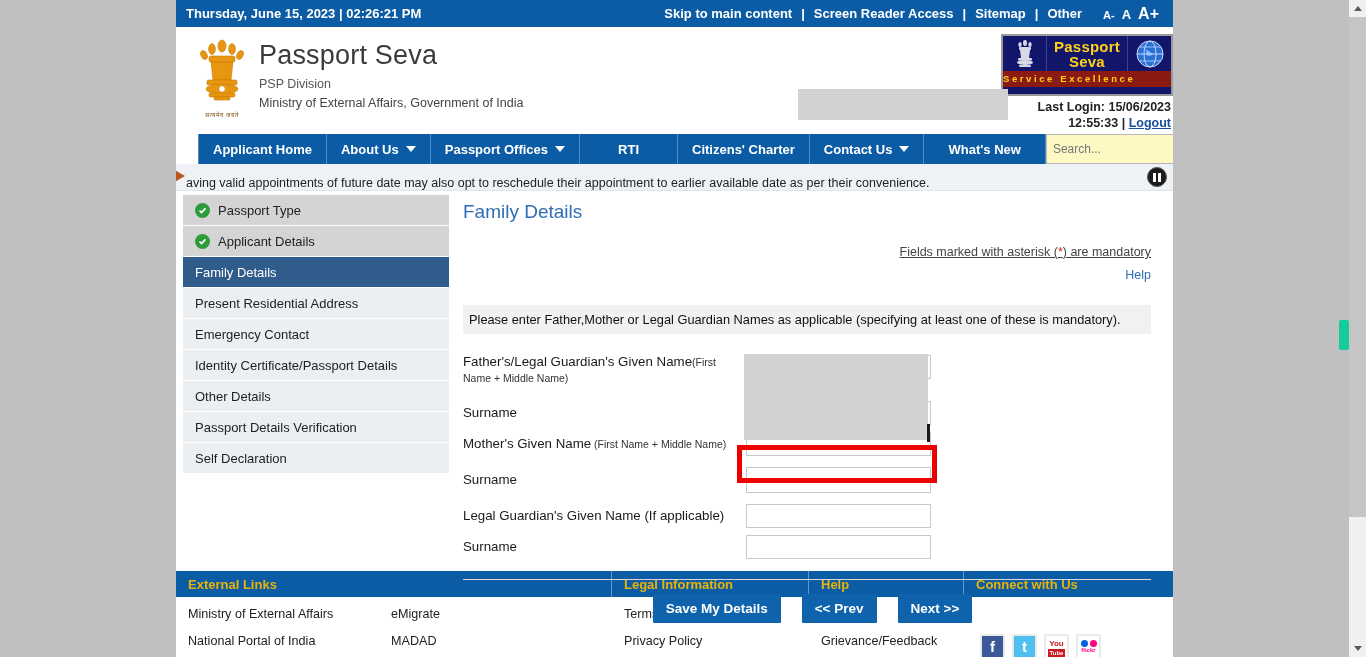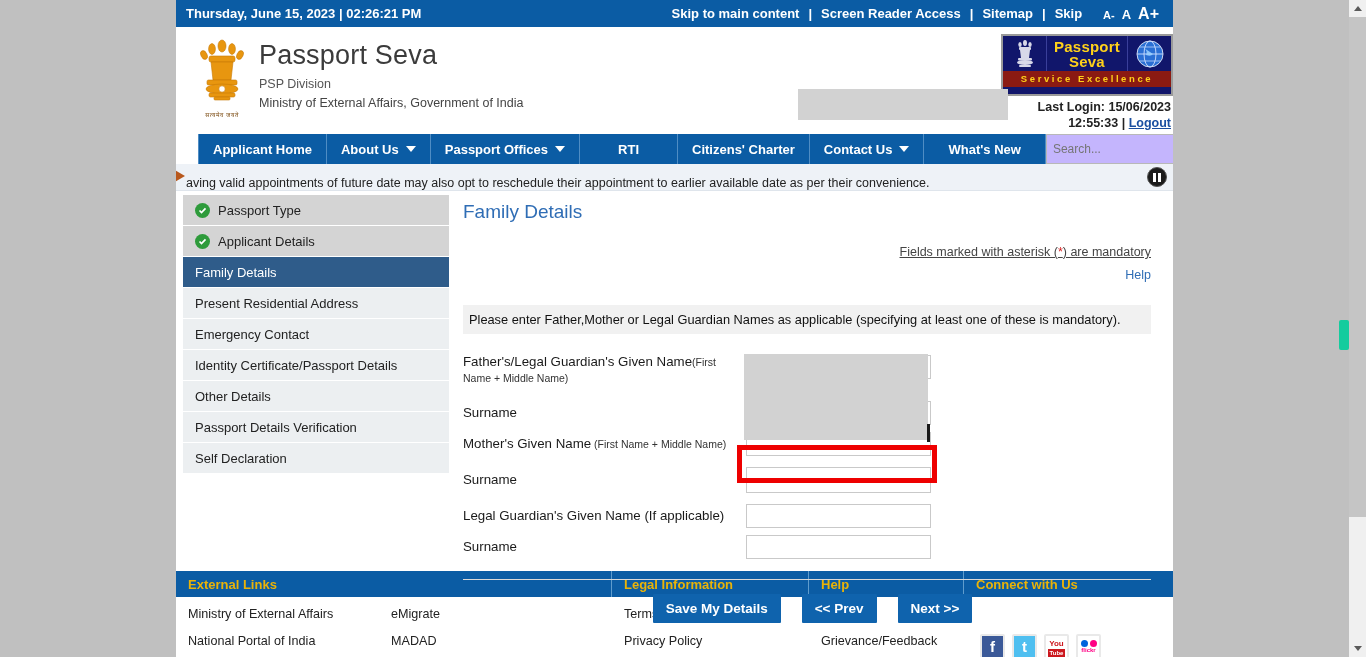--- a/index.html
+++ b/index.html
@@ -106,21 +106,21 @@
     letter-spacing: .2px;
   }
   .seva-globe {
     width: 44px; background: #11166b;
     display: flex; align-items: center; justify-content: center;
     border-left: 1px solid #3a3f9a;
   }
   .seva-bar {
     height: 16px; background: #8b1a12; color: #ffd11a;
     font-size: 9.5px; font-weight: bold; letter-spacing: 2.6px;
-    text-align: center; line-height: 16px;
+    text-align: left; line-height: 16px;
   }
 
   .lastlogin {
     position: absolute;
     right: 2px; top: 72px;
     text-align: right;
     font-size: 12.5px; color: #222; font-weight: bold;
     line-height: 16px;
   }
   .lastlogin a { color: #1a4fa0; font-weight: bold; }
@@ -163,21 +163,21 @@
     width: 155px;
   }
   .searchbox input {
     flex: 1;
     border: 1px solid #b8b8b8;
     border-right: none;
     font-size: 12px;
     padding: 0 6px;
     color: #555;
     outline: none;
-    background: #c4b5fd;
+    background: #fef9c3;
   }
 
   
   .marquee-row {
     height: 27px;
     background: #eef2f7;
     display: flex; align-items: flex-end;
     border-bottom: 1px solid #dfe5ec;
     position: relative;
     overflow: hidden;
@@ -432,21 +432,21 @@
 
     <div class="topbar">
       <div class="datetime">Thursday, June 15, 2023 | 02:26:21 PM</div>
       <div class="links">
         <a href="#">Skip to main content</a>
         <span class="sep">|</span>
         <a href="#">Screen Reader Access</a>
         <span class="sep">|</span>
         <a href="#">Sitemap</a>
         <span class="sep">|</span>
-        <a href="#">Skip</a>
+        <a href="#">Other</a>
         <span class="fontsizes">
           <span class="fs-sm">A-</span>
           <span class="fs-md">A</span>
           <span class="fs-lg">A+</span>
         </span>
       </div>
     </div>
 
     <div class="header">
 

